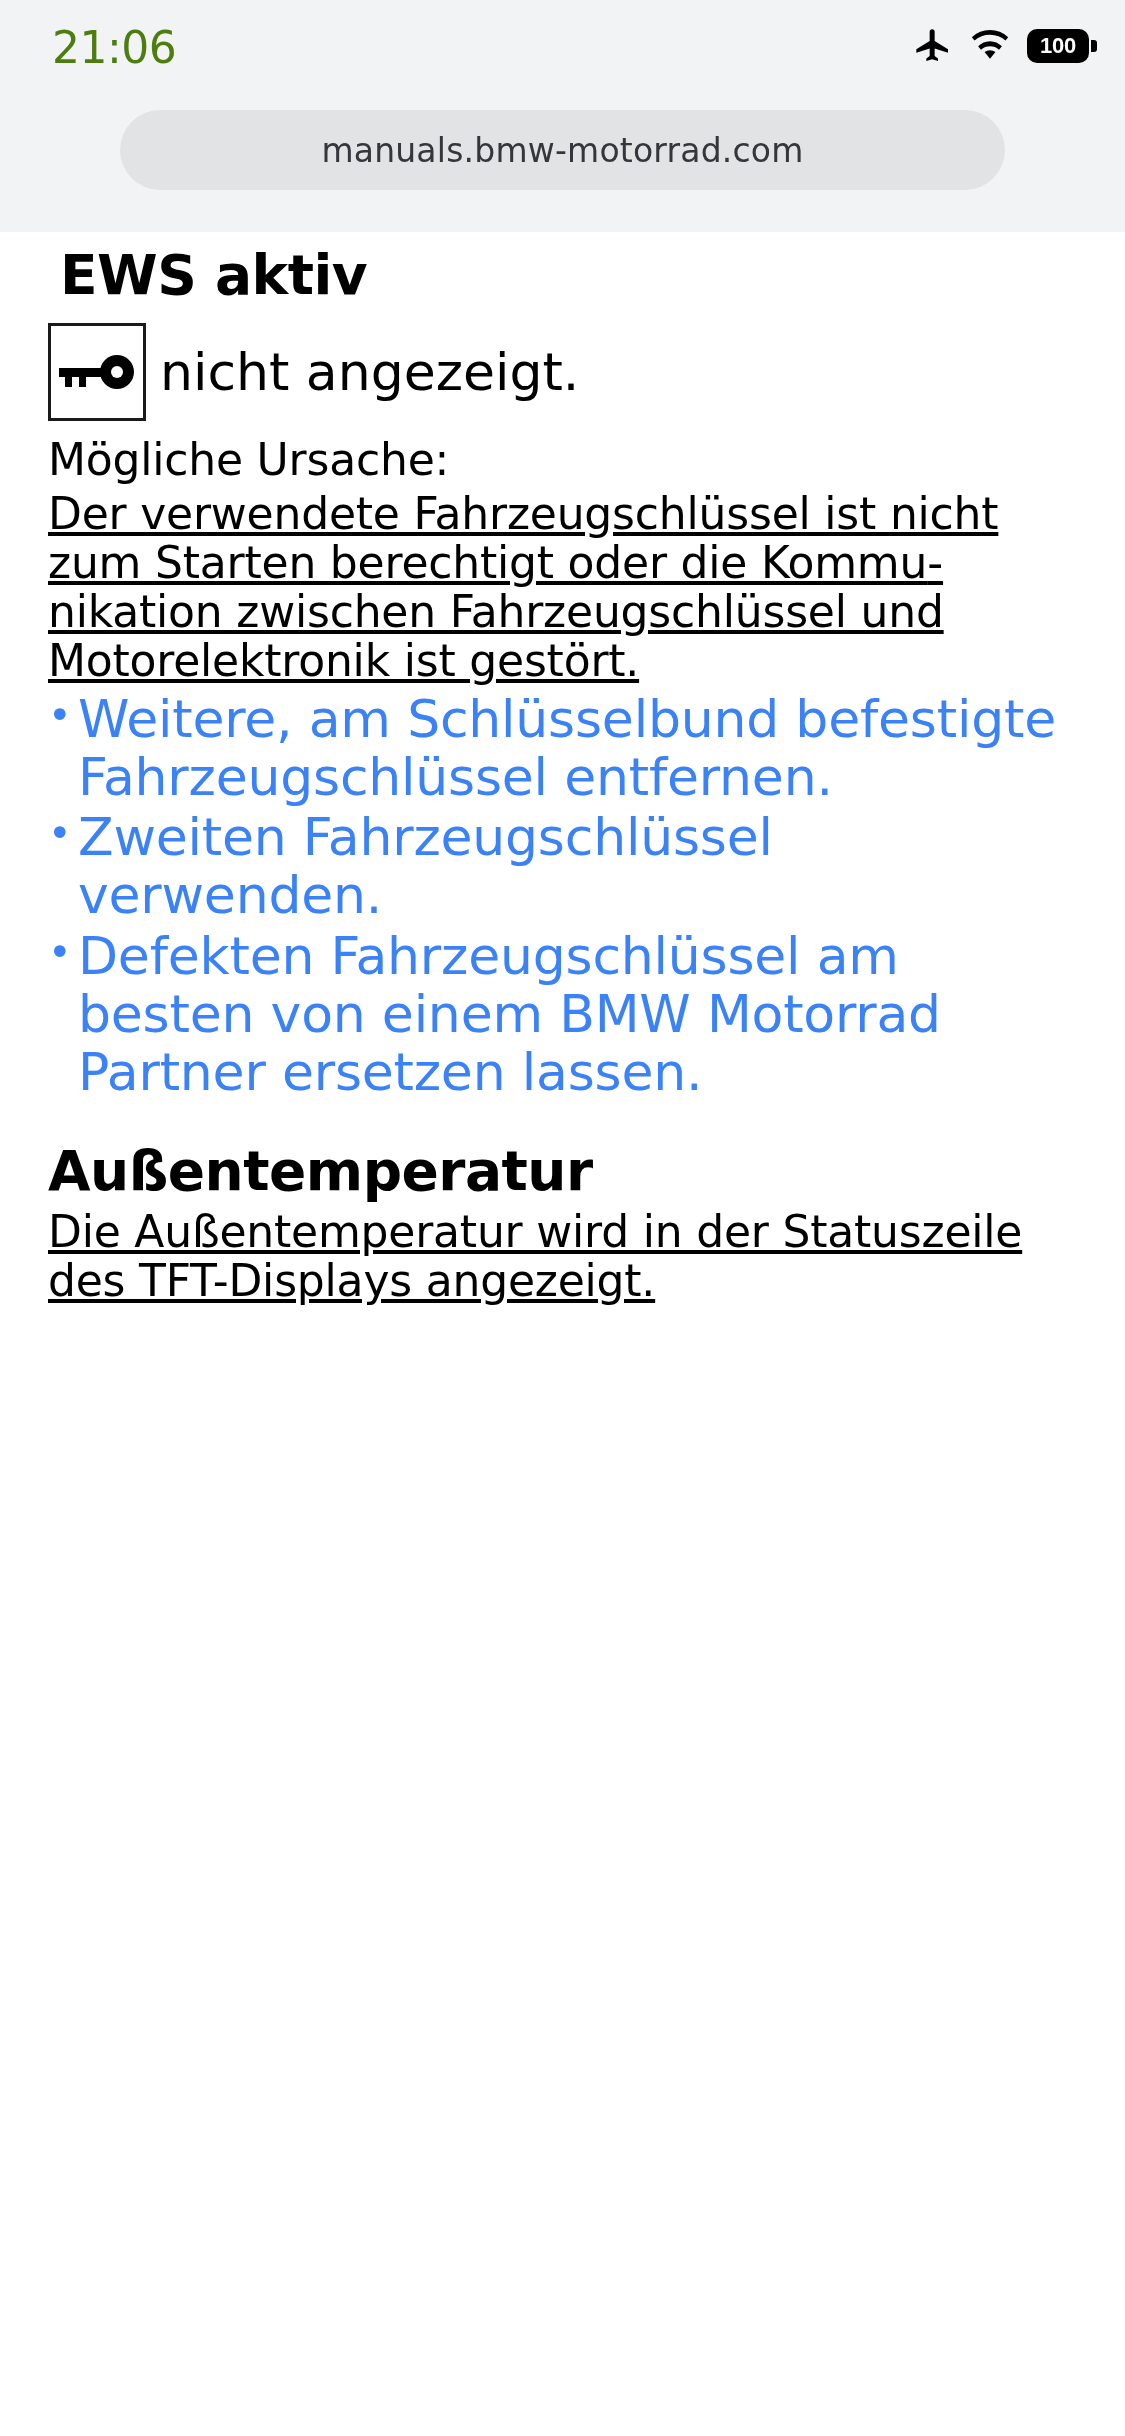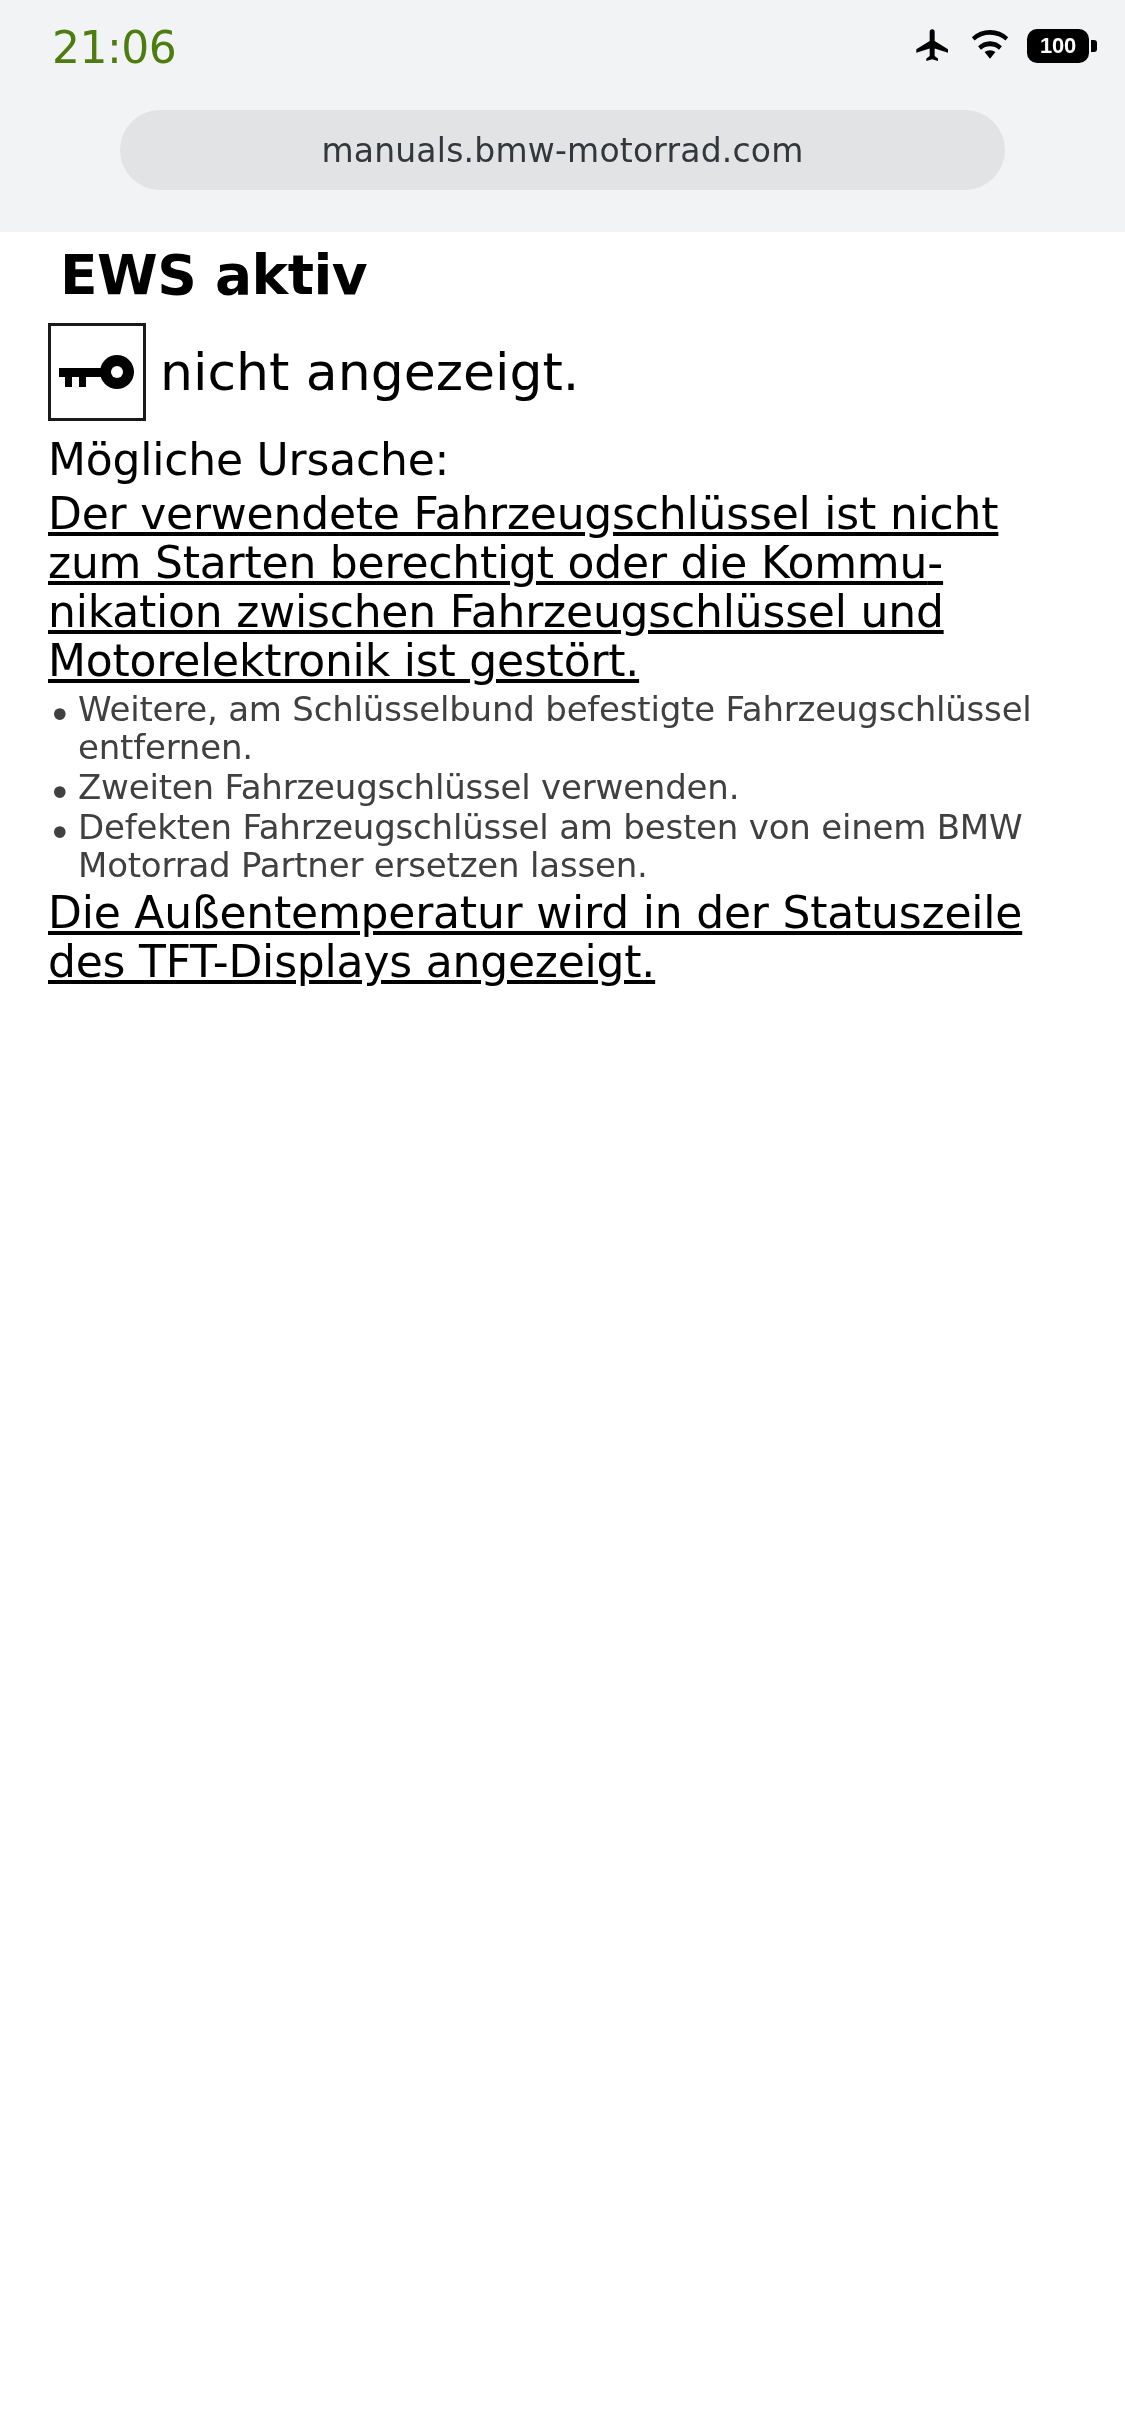--- a/index.html
+++ b/index.html
@@ -162,23 +162,23 @@
   }
   p.body-text.tight { margin-top: 4px; text-decoration: underline; }
 
   ul.bullets {
     list-style: none;
     margin: 4px 0 0 0;
     padding: 0;
   }
   ul.bullets li {
     position: relative;
-    font-size: 34px;
+    font-size: 52px;
     line-height: 1.12;
-    color: #404040;
+    color: #3b82f6;
     padding-left: 30px;
     margin-bottom: 2px;
     letter-spacing: -0.2px;
   }
   ul.bullets li::before {
     content: "\2022";
     position: absolute;
     left: 0;
     top: -2px;
     font-size: 40px;
@@ -245,14 +245,15 @@
 
   <p class="body-text">Mögliche Ursache:</p>
   <p class="body-text tight">Der verwendete Fahrzeug­schlüssel ist nicht zum Starten berechtigt oder die Kommu­nikation zwischen Fahrzeug­schlüssel und Motorelektronik ist gestört.</p>
 
   <ul class="bullets">
     <li>Weitere, am Schlüsselbund befestigte Fahrzeugschlüssel entfernen.</li>
     <li>Zweiten Fahrzeugschlüssel verwenden.</li>
     <li>Defekten Fahrzeugschlüssel am besten von einem BMW Motorrad Partner ersetzen lassen.</li>
   </ul>
 
+  <h2 class="section-title-2">Außentemperatur</h2>
   <p class="body-text tight">Die Außentemperatur wird in der Statuszeile des TFT-Dis­plays angezeigt.</p>
 </div>
 
 </body></html>

